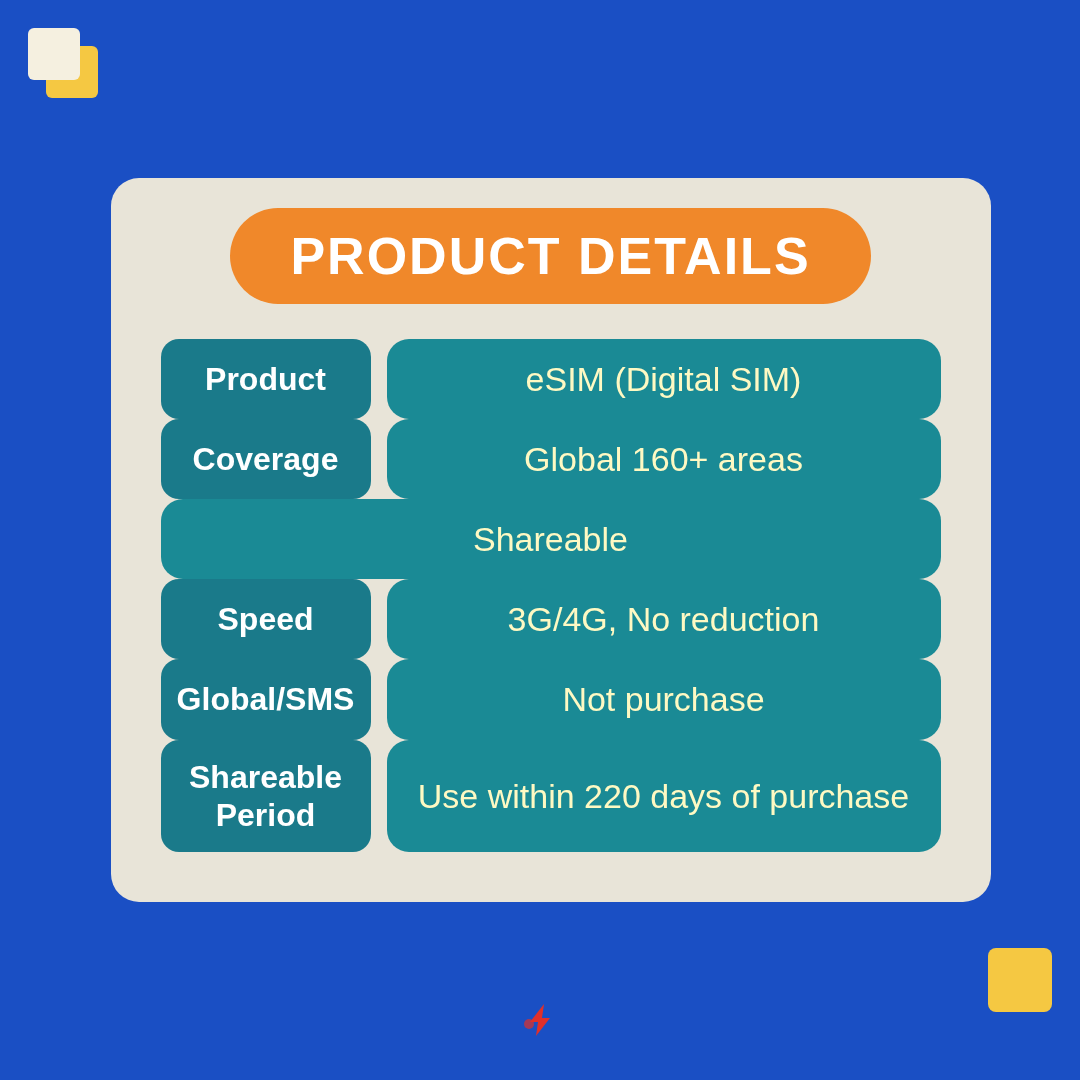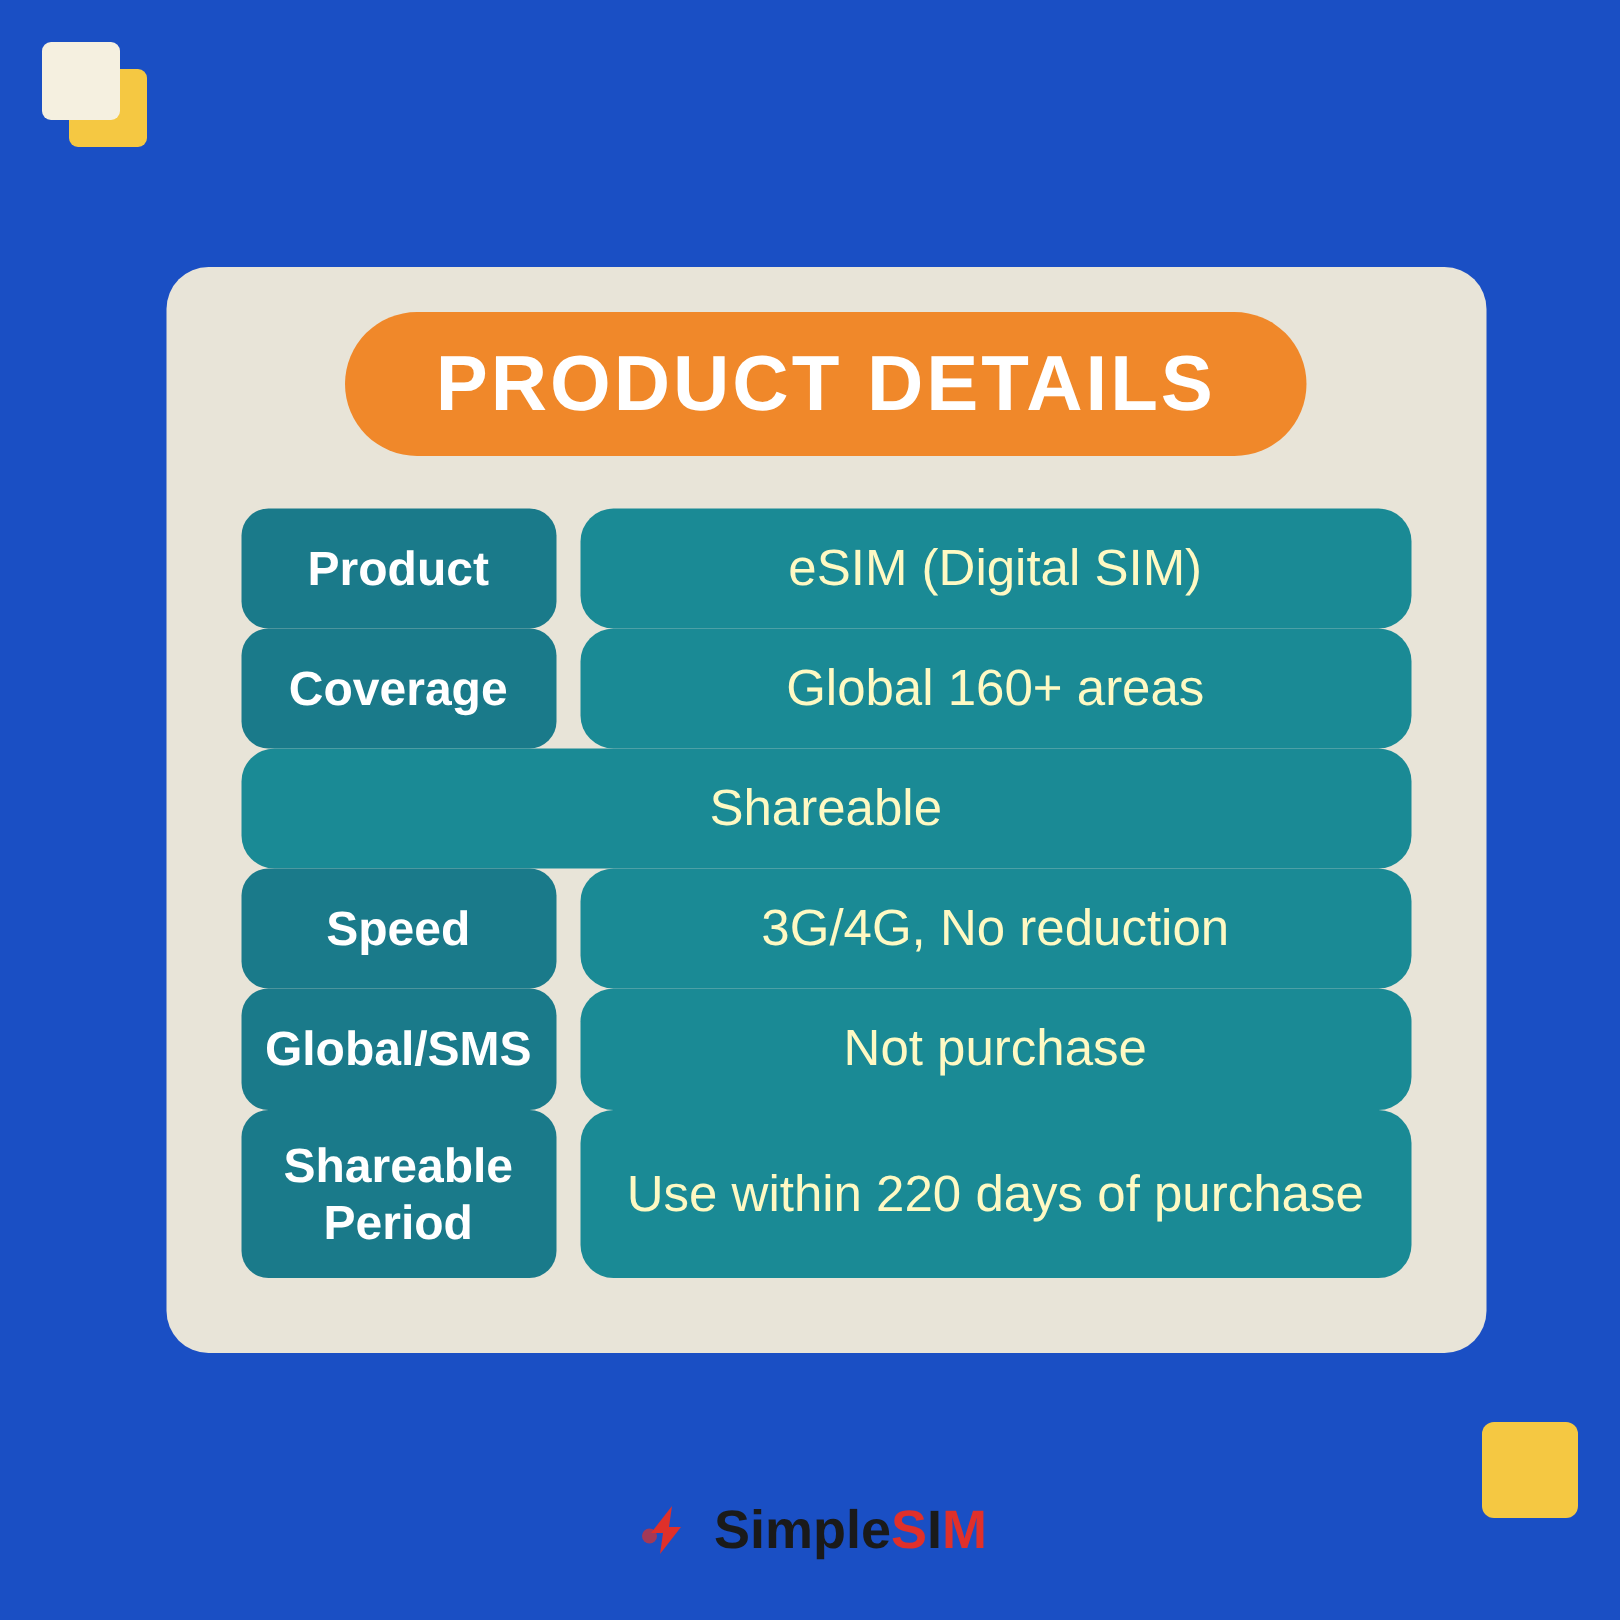--- a/index.html
+++ b/index.html
@@ -228,15 +228,14 @@
 <div class="footer">
   <div class="brand-container">
 
     <svg class="brand-icon" viewBox="0 0 44 44" xmlns="http://www.w3.org/2000/svg">
 
       <g transform="translate(4, 4)">
         <path d="M22 2 L8 20 L16 20 L14 34 L28 16 L20 16 Z" fill="#e0302a" stroke="none"></path>
         <circle cx="7" cy="22" r="5" fill="#e0302a" opacity="0.7"></circle>
       </g>
     </svg>
-    <div class="brand-name">Simple<span>S</span>I<span>M</span></div>
   </div>
 </div>
 
 </body></html>

